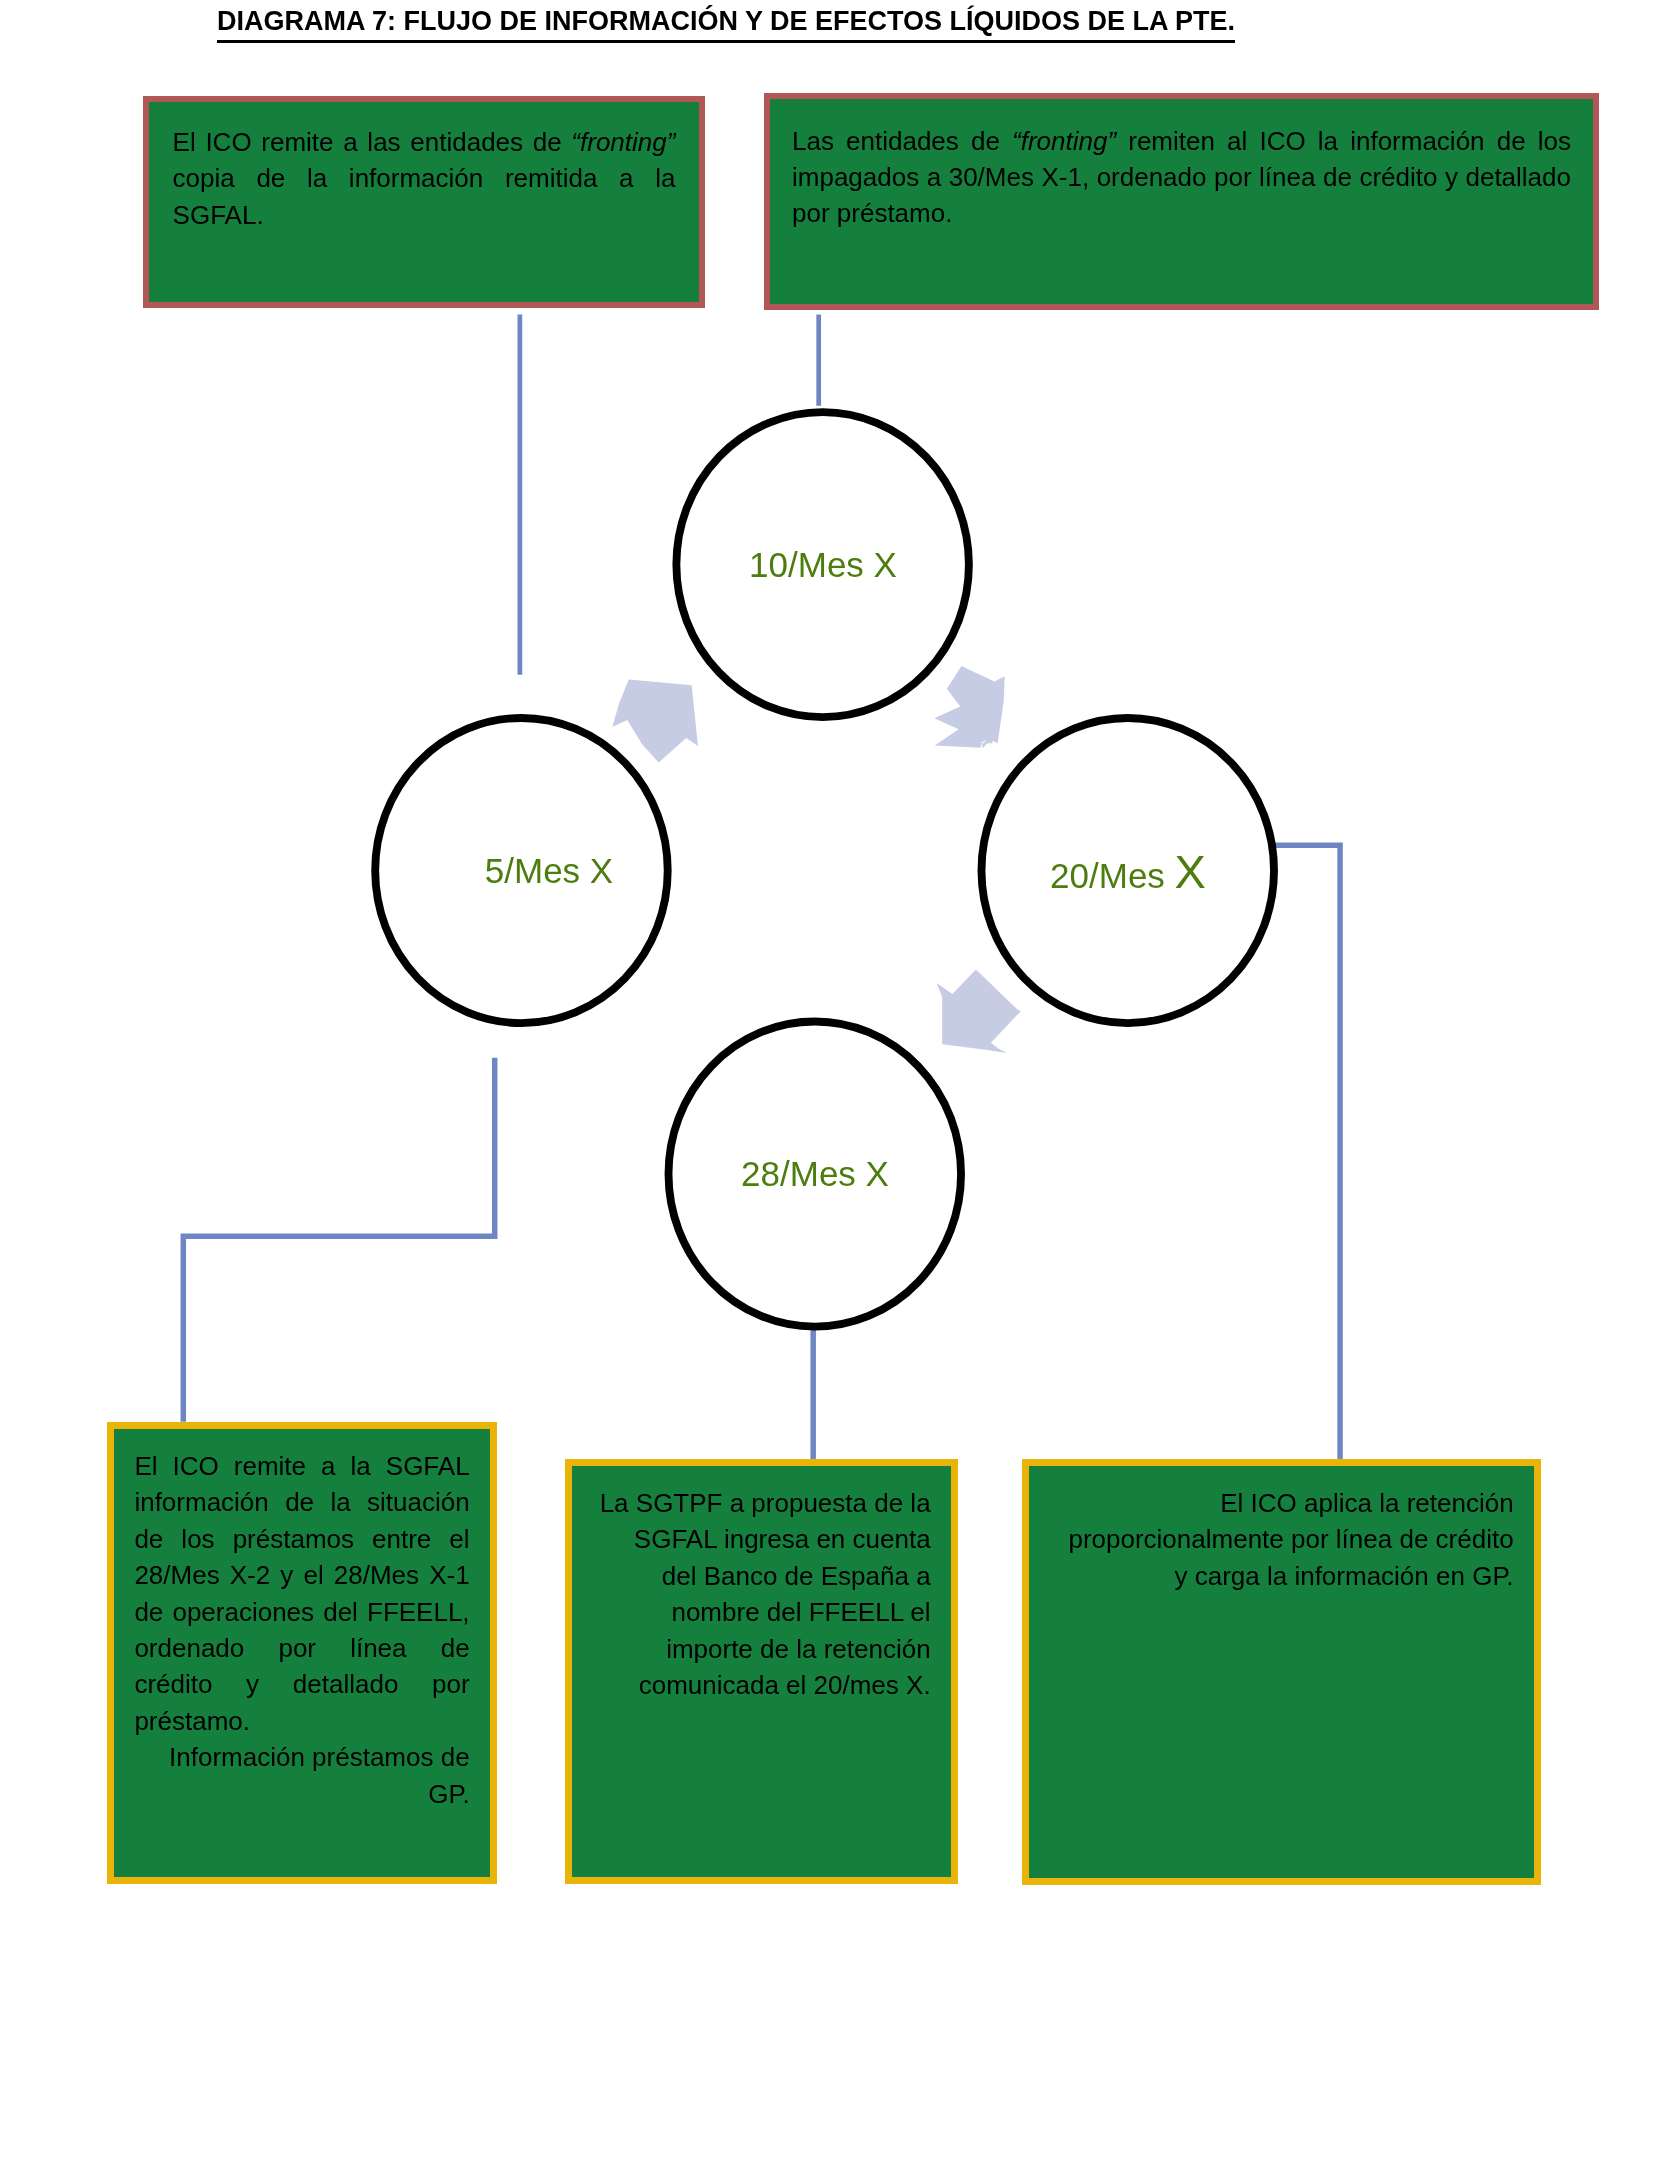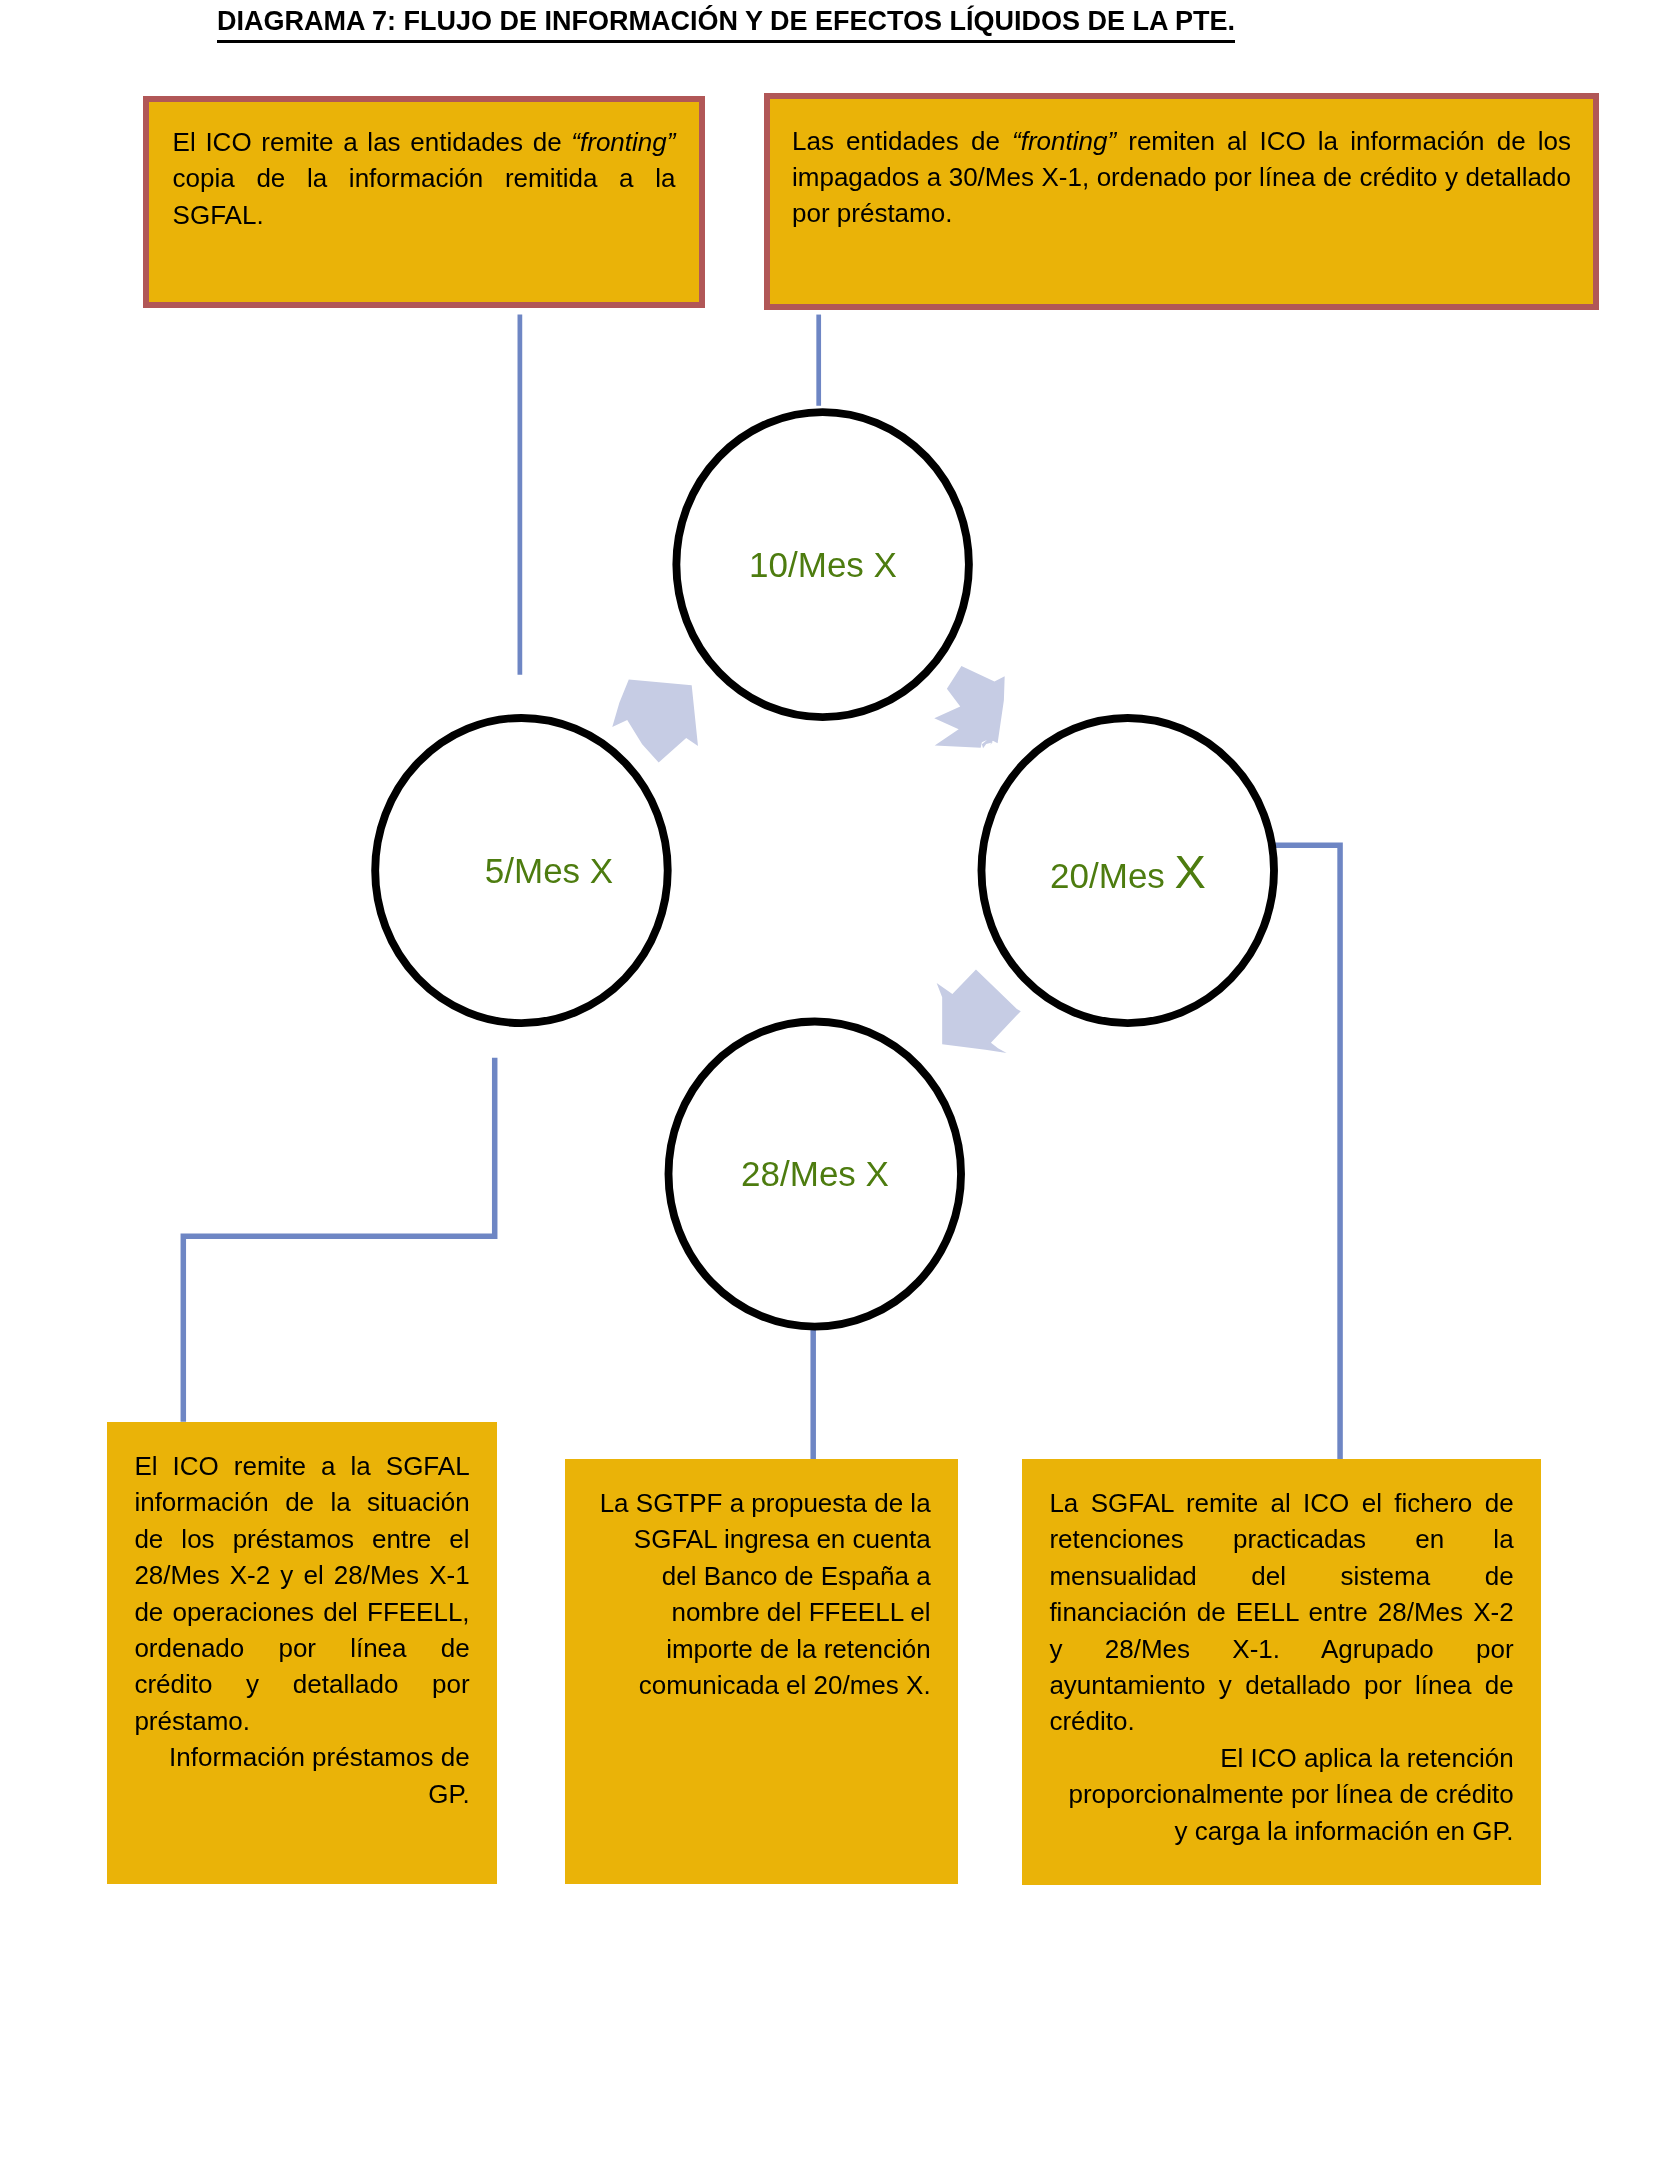--- a/index.html
+++ b/index.html
@@ -40,21 +40,21 @@
   .title span {
     border-bottom: 3.9px solid #000000;
     padding-bottom: 2.4px;
     display: inline-block;
   }
 
   
   .tbox {
     position: absolute;
     box-sizing: border-box;
-    background: #eab308;
+    background: #15803d;
     color: #000000;
     text-align: justify;
     line-height: 1.40;
   }
   .tbox-red {
     border: 6.3px solid #b15757;
   }
   .tbox-blue {
     border: 7px solid #eab308;
   }
@@ -183,18 +183,17 @@
   <div class="tbox tbox-blue" id="box-bottom-left">
     <p>El ICO remite a la SGFAL información de la situación de los préstamos entre el 28/Mes X-2 y el 28/Mes X-1 de operaciones del FFEELL, ordenado por línea de crédito y detallado por préstamo.</p>
     <p class="last">Información préstamos de GP.</p>
   </div>
 
   <div class="tbox tbox-blue" id="box-bottom-mid">
     <p class="last">La SGTPF a propuesta de la SGFAL ingresa en cuenta del Banco de España a nombre del FFEELL el importe de la retención comunicada el 20/mes X.</p>
   </div>
 
   <div class="tbox tbox-blue" id="box-bottom-right">
-    <p>La SGFAL remite al ICO el fichero de retenciones practicadas en la mensualidad del sistema de financiación de EELL entre 28/Mes X-2 y 28/Mes X-1. Agrupado por ayuntamiento y detallado por línea de crédito.</p>
     <p class="last">El ICO aplica la retención proporcionalmente por línea de crédito y carga la información en GP.</p>
   </div>
 
 </div>
 
 
 </body></html>

